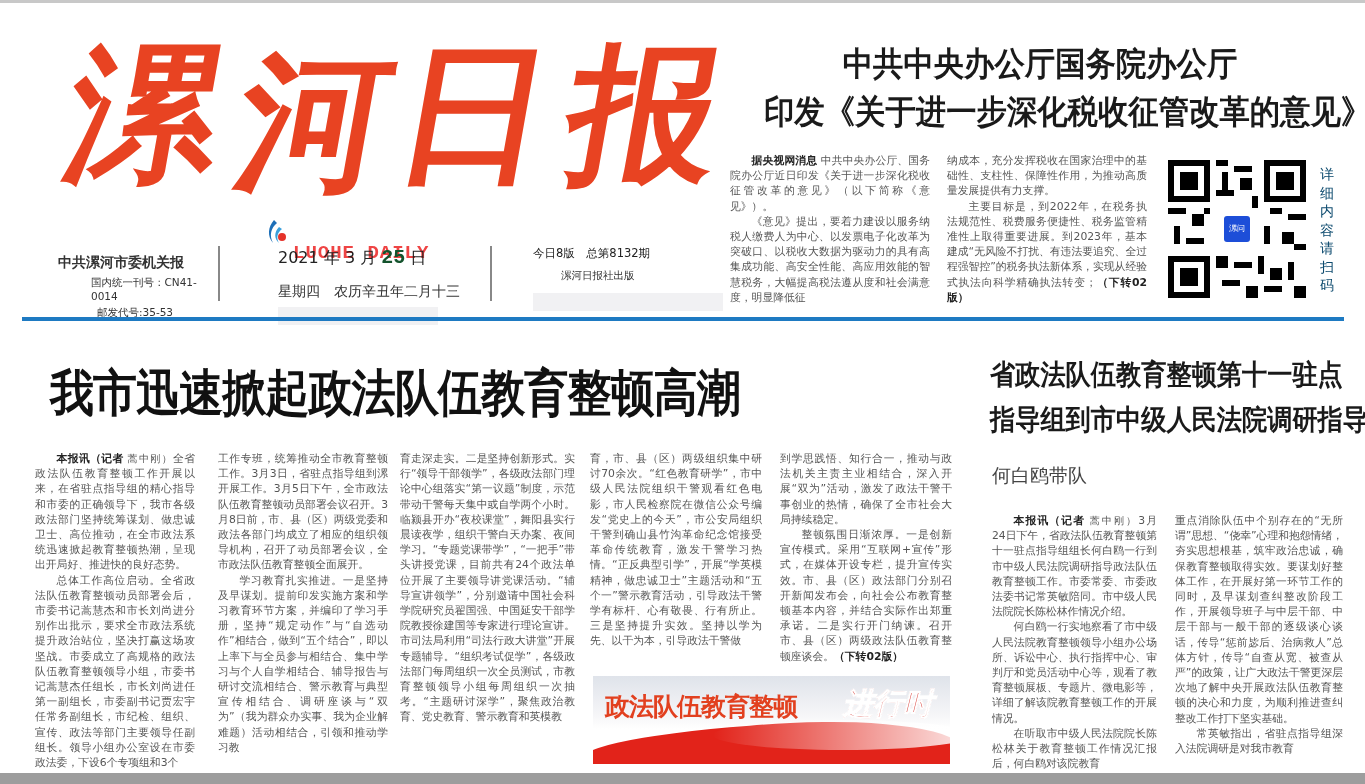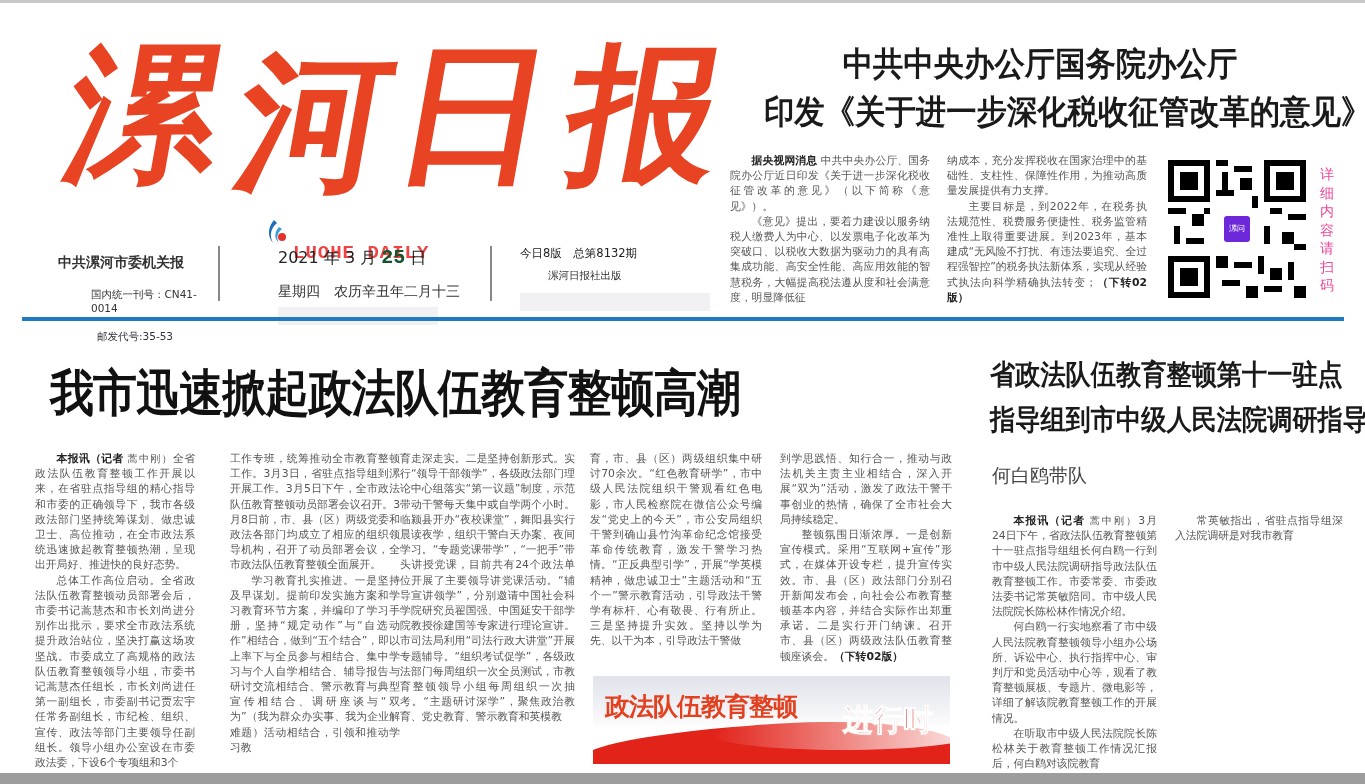--- a/index.html
+++ b/index.html
@@ -8,53 +8,53 @@
   .topbar{position:absolute;left:0;top:0;width:1365px;height:3px;background:#c8c8c8;}
   
   .logo{position:absolute;left:70px;top:28px;width:400px;height:170px;}
   .logo-char{position:absolute;top:0;font-family:"DejaVu Serif",serif;font-weight:bold;
        color:#e84322;font-size:150px;line-height:170px;transform:skewX(-10deg);}
   .en-logo{position:absolute;left:265px;top:200px;display:flex;align-items:center;gap:6px;}
   .en-logo .mark{width:22px;height:26px;position:relative;}
   .en-logo .text{font-family:Liberation Mono, monospace;font-weight:bold;color:#ef4444;font-size:19px;letter-spacing:1px;margin-top:42px;}
   .mh-left{position:absolute;left:58px;top:246px;width:160px;font-family:"DejaVu Sans",sans-serif;}
   .mh-left .org{font-size:14px;font-weight:bold;color:#333;margin-top:8px;}
-  .mh-left .small{font-size:10.5px;color:#333;margin-top:16px;padding-left:33px;}
+  .mh-left .small{font-size:10.5px;color:#333;margin-top:4px;padding-left:33px;}
   .vsep{position:absolute;width:2px;background:#888;}
   .mh-date{position:absolute;left:278px;top:246px;font-family:"DejaVu Sans",sans-serif;}
   .mh-date .d{font-size:16px;color:#222;}
   .mh-date .d b{color:#14532d;font-size:20px;font-family:Liberation Mono, monospace;}
   .mh-date .lunar{font-size:14px;color:#333;margin-top:14px;}
   .mh-date .pad,.mh-right .pad{height:18px;background:#f1f1f3;margin-top:6px;}
-  .mh-right{position:absolute;left:520px;top:246px;font-family:"DejaVu Sans",sans-serif;width:200px;}
+  .mh-right{position:absolute;left:533px;top:246px;font-family:"DejaVu Sans",sans-serif;width:200px;}
   .mh-right .ed{font-size:11.5px;color:#222;}
   .mh-right .pub{font-size:10.5px;color:#333;margin:8px 0 0 28px;}
   .blue-rule{position:absolute;left:22px;top:317px;width:1322px;height:4px;background:#1e7ac2;}
   
   .lead-title{position:absolute;left:740px;top:40px;width:600px;text-align:center;
        font-family:"DejaVu Serif",serif;font-weight:bold;color:#1a1a1a;font-size:33px;line-height:48px;transform:scaleX(.92);}
   .lead-title div{white-space:nowrap;}
   .col{position:absolute;font-family:"DejaVu Sans",sans-serif;font-size:10.8px;line-height:15.2px;color:#555;text-align:justify;}
   .col p{margin:0;text-indent:2em;}
   .col .kick{font-weight:bold;color:#222;}
   .col .byline{font-size:10px;color:#555;letter-spacing:1px;}
   .col .cont{font-weight:bold;color:#222;}
   .qr{position:absolute;left:1168px;top:160px;width:138px;height:138px;background:#fff;}
-  .qr .badge{position:absolute;left:56px;top:56px;width:26px;height:26px;background:#6d28d9;border-radius:3px;color:#fff;font-size:8px;text-align:center;line-height:26px;font-family:"DejaVu Sans",sans-serif;}
-  .qr-label{position:absolute;left:1317px;top:166px;width:20px;font-family:Liberation Mono, monospace;font-size:14px;line-height:18.5px;color:#ec4899;text-align:center;}
+  .qr .badge{position:absolute;left:56px;top:56px;width:26px;height:26px;background:#1d4ed8;border-radius:3px;color:#fff;font-size:8px;text-align:center;line-height:26px;font-family:"DejaVu Sans",sans-serif;}
+  .qr-label{position:absolute;left:1317px;top:166px;width:20px;font-family:Liberation Mono, monospace;font-size:14px;line-height:18.5px;color:#0c4a6e;text-align:center;}
   
   .main-title{position:absolute;left:50px;top:358px;width:880px;font-family:"DejaVu Serif",serif;font-weight:bold;font-size:50px;line-height:70px;color:#111;white-space:nowrap;letter-spacing:-1px;transform:scaleX(.88);transform-origin:left;}
   .side-title{position:absolute;left:990px;top:352px;width:370px;font-family:"DejaVu Serif",serif;font-weight:bold;font-size:28px;line-height:45px;color:#1a1a1a;white-space:nowrap;transform:scaleX(.9);transform-origin:left;}
   .side-sub{position:absolute;left:992px;top:463px;font-family:"DejaVu Sans",sans-serif;font-size:19px;color:#444;}
   .banner{position:absolute;left:593px;top:676px;width:357px;height:88px;overflow:hidden;
        background:linear-gradient(180deg,#dfe3ea 0%,#f6f6f8 45%,#ffffff 60%);}
   .banner .wave{position:absolute;left:-10px;top:48px;width:380px;height:60px;background:#e2231a;border-radius:55% 45% 0 0 / 40% 60% 0 0;transform:rotate(-3deg);}
   .banner .wave2{position:absolute;left:120px;top:44px;width:260px;height:30px;background:linear-gradient(90deg,rgba(255,255,255,.0),rgba(255,255,255,.9));border-radius:50%;}
   .banner .t{position:absolute;left:12px;top:14px;font-family:"DejaVu Sans",sans-serif;font-weight:bold;font-size:25px;color:#e2401f;letter-spacing:-1px;}
-  .banner .s{position:absolute;left:250px;top:24px;font-family:"DejaVu Serif",serif;font-weight:bold;font-size:30px;color:#d3201a;-webkit-text-stroke:1px #fff;text-shadow:0 0 2px #fff;text-align:center;}
+  .banner .s{position:absolute;left:250px;top:8px;font-family:"DejaVu Serif",serif;font-weight:bold;font-style:italic;font-size:30px;color:#d3201a;-webkit-text-stroke:1px #fff;text-shadow:0 0 2px #fff;text-align:center;}
   .bottom-bar{position:absolute;left:0;top:773px;width:1365px;height:11px;background:#9d9d9d;}
 </style>
 </head>
 <body>
 
 <div class="topbar"></div>
 
 <div class="logo">
   <span class="logo-char" style="left:0">漯</span>
   <span class="logo-char" style="left:170px;top:8px">河</span>
@@ -153,21 +153,21 @@
 <div class="qr-label">详细内容请扫码</div>
 
 <div class="blue-rule"></div>
 
 <div class="main-title">我市迅速掀起政法队伍教育整顿高潮</div>
 
 <div class="col" style="left:35px;top:451px;width:160px">
   <p><span class="kick">本报讯（记者</span> <span class="byline">蒿中刚）</span><span>全省政法队伍教育整顿工作开展以来，在省驻点指导组的精心指导和市委的正确领导下，我市各级政法部门坚持统筹谋划、做忠诚卫士、高位推动，在全市政法系统迅速掀起教育整顿热潮，呈现出开局好、推进快的良好态势。</span></p>
   <p>总体工作高位启动。全省政法队伍教育整顿动员部署会后，市委书记蒿慧杰和市长刘尚进分别作出批示，要求全市政法系统提升政治站位，坚决打赢这场攻坚战。市委成立了高规格的政法队伍教育整顿领导小组，市委书记蒿慧杰任组长，市长刘尚进任第一副组长，市委副书记贾宏宇任常务副组长，市纪检、组织、宣传、政法等部门主要领导任副组长。领导小组办公室设在市委政法委，下设6个专项组和3个</p>
 </div>
-<div class="col" style="left:230px;top:451px;width:170px">
+<div class="col" style="left:218px;top:451px;width:170px">
   <p style="text-indent:0">工作专班，统筹推动全市教育整顿工作。3月3日，省驻点指导组到漯开展工作。3月5日下午，全市政法队伍教育整顿动员部署会议召开。3月8日前，市、县（区）两级党委和政法各部门均成立了相应的组织领导机构，召开了动员部署会议，全市政法队伍教育整顿全面展开。</p>
   <p>学习教育扎实推进。一是坚持及早谋划。提前印发实施方案和学习教育环节方案，并编印了学习手册，坚持“规定动作”与“自选动作”相结合，做到“五个结合”，即以上率下与全员参与相结合、集中学习与个人自学相结合、辅导报告与研讨交流相结合、警示教育与典型宣传相结合、调研座谈与“双为”（我为群众办实事、我为企业解难题）活动相结合，引领和推动学习教</p>
 </div>
 <div class="col" style="left:400px;top:451px;width:175px">
   <p style="text-indent:0">育走深走实。二是坚持创新形式。实行“领导干部领学”，各级政法部门理论中心组落实“第一议题”制度，示范带动干警每天集中或自学两个小时。临颍县开办“夜校课堂”，舞阳县实行晨读夜学，组织干警白天办案、夜间学习。“专题党课带学”，“一把手”带头讲授党课，目前共有24个政法单位开展了主要领导讲党课活动。“辅导宣讲领学”，分别邀请中国社会科学院研究员翟国强、中国延安干部学院教授徐建国等专家进行理论宣讲。市司法局利用“司法行政大讲堂”开展专题辅导。“组织考试促学”，各级政法部门每周组织一次全员测试，市教育整顿领导小组每周组织一次抽考。“主题研讨深学”，聚焦政治教育、党史教育、警示教育和英模教</p>
 </div>
 <div class="col" style="left:590px;top:451px;width:172px">
   <p style="text-indent:0">育，市、县（区）两级组织集中研讨70余次。“红色教育研学”，市中级人民法院组织干警观看红色电影，市人民检察院在微信公众号编发“党史上的今天”，市公安局组织干警到确山县竹沟革命纪念馆接受革命传统教育，激发干警学习热情。“正反典型引学”，开展“学英模精神，做忠诚卫士”主题活动和“五个一”警示教育活动，引导政法干警学有标杆、心有敬畏、行有所止。三是坚持提升实效。坚持以学为先、以干为本，引导政法干警做</p>
 </div>
 <div class="col" style="left:780px;top:451px;width:172px">
@@ -187,16 +187,17 @@
   <div>指导组到市中级人民法院调研指导</div>
 </div>
 <div class="side-sub">何白鸥带队</div>
 
 <div class="col" style="left:992px;top:513px;width:165px">
   <p><span class="kick">本报讯（记者</span> <span class="byline">蒿中刚）</span><span>3月24日下午，省政法队伍教育整顿第十一驻点指导组组长何白鸥一行到市中级人民法院调研指导政法队伍教育整顿工作。市委常委、市委政法委书记常英敏陪同。市中级人民法院院长陈松林作情况介绍。</span></p>
   <p>何白鸥一行实地察看了市中级人民法院教育整顿领导小组办公场所、诉讼中心、执行指挥中心、审判厅和党员活动中心等，观看了教育整顿展板、专题片、微电影等，详细了解该院教育整顿工作的开展情况。</p>
   <p>在听取市中级人民法院院长陈松林关于教育整顿工作情况汇报后，何白鸥对该院教育</p>
 </div>
 <div class="col" style="left:1175px;top:513px;width:168px">
+  <p style="text-indent:0">重点消除队伍中个别存在的“无所谓”思想、“侥幸”心理和抱怨情绪，夯实思想根基，筑牢政治忠诚，确保教育整顿取得实效。要谋划好整体工作，在开展好第一环节工作的同时，及早谋划查纠整改阶段工作，开展领导班子与中层干部、中层干部与一般干部的逐级谈心谈话，传导“惩前毖后、治病救人”总体方针，传导“自查从宽、被查从严”的政策，让广大政法干警更深层次地了解中央开展政法队伍教育整顿的决心和力度，为顺利推进查纠整改工作打下坚实基础。</p>
   <p>常英敏指出，省驻点指导组深入法院调研是对我市教育</p>
 </div>
 
 <div class="bottom-bar"></div>
 
 </body></html>

